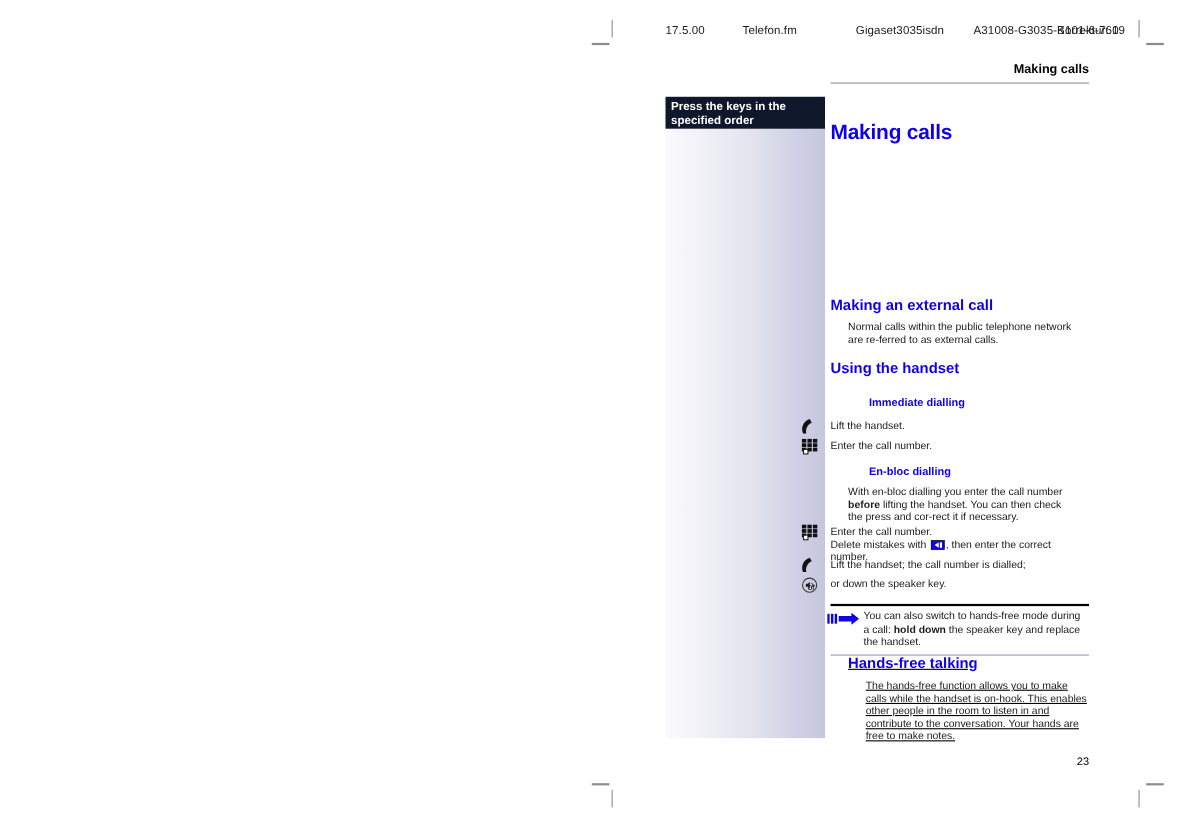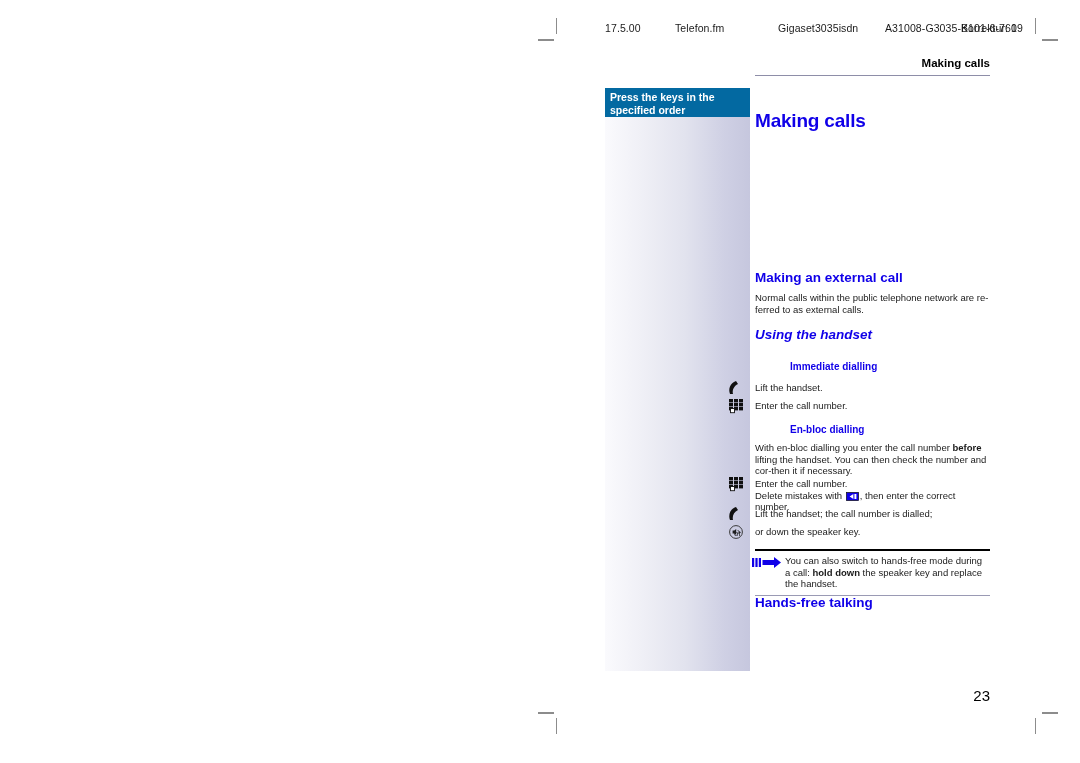--- a/index.html
+++ b/index.html
@@ -56,21 +56,21 @@
   .side-panel {
     position: absolute;
     top: 88px; left: 605px;
     width: 145px; height: 583px;
     background: linear-gradient(to right, #fafafd 0%, #f1f1f7 22%, #e2e3ee 55%, #cfd0e4 82%, #c6c7de 100%);
   }
   .side-tag {
     position: absolute;
     top: 88px; left: 605px;
     width: 145px; height: 29px;
-    background: #0369a1;
+    background: #0f172a;
     color: #ffffff;
     font-size: 10.5px;
     font-weight: bold;
     line-height: 13px;
     padding: 3px 0 0 5px;
     box-sizing: border-box;
   }
 
   
   .content {
@@ -94,21 +94,21 @@
     color: #1000e8;
   }
   h3.subsec {
     margin: 0;
     font-size: 10px;
     font-weight: bold;
     color: #1000e8;
     padding-left: 35px;
   }
   p.body {
-    margin: 0;
+    margin: 16px;
     font-size: 9.5px;
     line-height: 11.6px;
     color: #1a1a1a;
   }
   p.body b { font-weight: bold; }
 
   
   .step {
     position: absolute;
     left: 0; width: 235px;
@@ -157,21 +157,21 @@
     color: #1a1a1a;
   }
   .note-text b { font-weight: bold; }
 
   
   .pagenum {
     position: absolute;
     top: 687px; left: 755px;
     width: 235px;
     text-align: right;
-    font-size: 15px;
+    font-size: 10px;
     color: #000;
   }
 </style>
 </head>
 <body>
 
 <div class="mark mark-v" style="top:18px;left:556px;"></div>
 <div class="mark mark-h" style="top:39px;left:538px;"></div>
 <div class="mark mark-v" style="top:18px;left:1035px;"></div>
 <div class="mark mark-h" style="top:39px;left:1042px;"></div>
@@ -199,21 +199,21 @@
 
 <div class="content">
 
   <h1 class="chapter">Making calls</h1>
 
   <div style="position:absolute; top:160px; left:0; width:235px;">
     <h2 class="sec">Making an external call</h2>
     <p class="body" style="margin-top:7px;">Normal calls within the public telephone network are re‐ferred to as external calls.</p>
   </div>
 
-  <div style="position:absolute; top:217px; left:0; width:235px;font-style:italic;">
+  <div style="position:absolute; top:217px; left:0; width:235px;">
     <h2 class="sec">Using the handset</h2>
   </div>
 
   <div style="position:absolute; top:251px; left:0; width:235px;">
     <h3 class="subsec">Immediate dialling</h3>
   </div>
 
   <div class="step" style="top:272px;">
     <svg class="step-icon" viewBox="0 0 24 16" xmlns="http://www.w3.org/2000/svg">
       <path d="M6 14 C 4 9, 6 3, 12 1 L 14 4 C 10 6, 8 10, 9 14 Z" fill="#111111"></path>
@@ -232,21 +232,21 @@
       <rect x="5" y="9" width="4" height="3.4" fill="#111111"></rect>
       <rect x="10" y="9" width="4" height="3.4" fill="#111111"></rect>
       <rect x="15" y="9" width="4" height="3.4" fill="#111111"></rect>
       <rect x="6.5" y="10.5" width="4" height="4.2" fill="#ffffff" stroke="#111111" stroke-width="0.9"></rect>
     </svg>
     <span>Enter the call number.</span>
   </div>
 
   <div style="position:absolute; top:314px; left:0; width:235px;">
     <h3 class="subsec">En-bloc dialling</h3>
-    <p class="body" style="margin-top:7px;"><span>With en-bloc dialling you enter the call number </span><b>before</b><span> lifting the handset. You can then check the number and cor‐then it if necessary.</span></p>
+    <p class="body" style="margin-top:7px;"><span>With en-bloc dialling you enter the call number </span><b>before</b><span> lifting the handset. You can then check the press and cor‐rect it if necessary.</span></p>
   </div>
 
   <div class="step" style="top:368px;">
     <svg class="step-icon" viewBox="0 0 24 16" xmlns="http://www.w3.org/2000/svg">
       <rect x="5" y="1" width="4" height="3.4" fill="#111111"></rect>
       <rect x="10" y="1" width="4" height="3.4" fill="#111111"></rect>
       <rect x="15" y="1" width="4" height="3.4" fill="#111111"></rect>
       <rect x="5" y="5" width="4" height="3.4" fill="#111111"></rect>
       <rect x="10" y="5" width="4" height="3.4" fill="#111111"></rect>
       <rect x="15" y="5" width="4" height="3.4" fill="#111111"></rect>
@@ -273,22 +273,23 @@
   <div class="step" style="top:416px;">
     <span class="step-or">or</span>
     <svg class="step-icon" viewBox="0 0 24 16" xmlns="http://www.w3.org/2000/svg">
       <circle cx="12" cy="8" r="6.4" fill="none" stroke="#3a3a3a" stroke-width="1"></circle>
       <path d="M8.6 6.6 L 10.3 6.6 L 12.2 5 L 12.2 11 L 10.3 9.4 L 8.6 9.4 Z" fill="#1d1d1d"></path>
       <path d="M13.6 6 L 15.6 8 M13.6 10 L 15.6 8 M14.4 8 L 16.2 8" stroke="#1d1d1d" stroke-width="0.8" fill="none"></path>
     </svg>
     <span>or down the speaker key.</span>
   </div>
 
-  <div style="position:absolute; top:485px; left:0; width:235px;">
+  <div style="position:absolute; top:485px; left:16px; width:235px;text-decoration:underline;">
     <h2 class="sec">Hands-free talking</h2>
+    <p class="body" style="margin-top:8px;">The hands-free function allows you to make calls while the handset is on-hook. This enables other people in the room to listen in and contribute to the conversation. Your hands are free to make notes.</p>
   </div>
 
 </div>
 
 <div class="note">
   <svg class="note-icon" viewBox="0 0 32 13" xmlns="http://www.w3.org/2000/svg">
     <rect x="0" y="2" width="2.2" height="9" fill="#1000e8"></rect>
     <rect x="3.4" y="2" width="2.2" height="9" fill="#1000e8"></rect>
     <rect x="6.8" y="2" width="2.2" height="9" fill="#1000e8"></rect>
     <path d="M10.5 4 L 22 4 L 22 1 L 29 6.5 L 22 12 L 22 9 L 10.5 9 Z" fill="#1000e8"></path>

